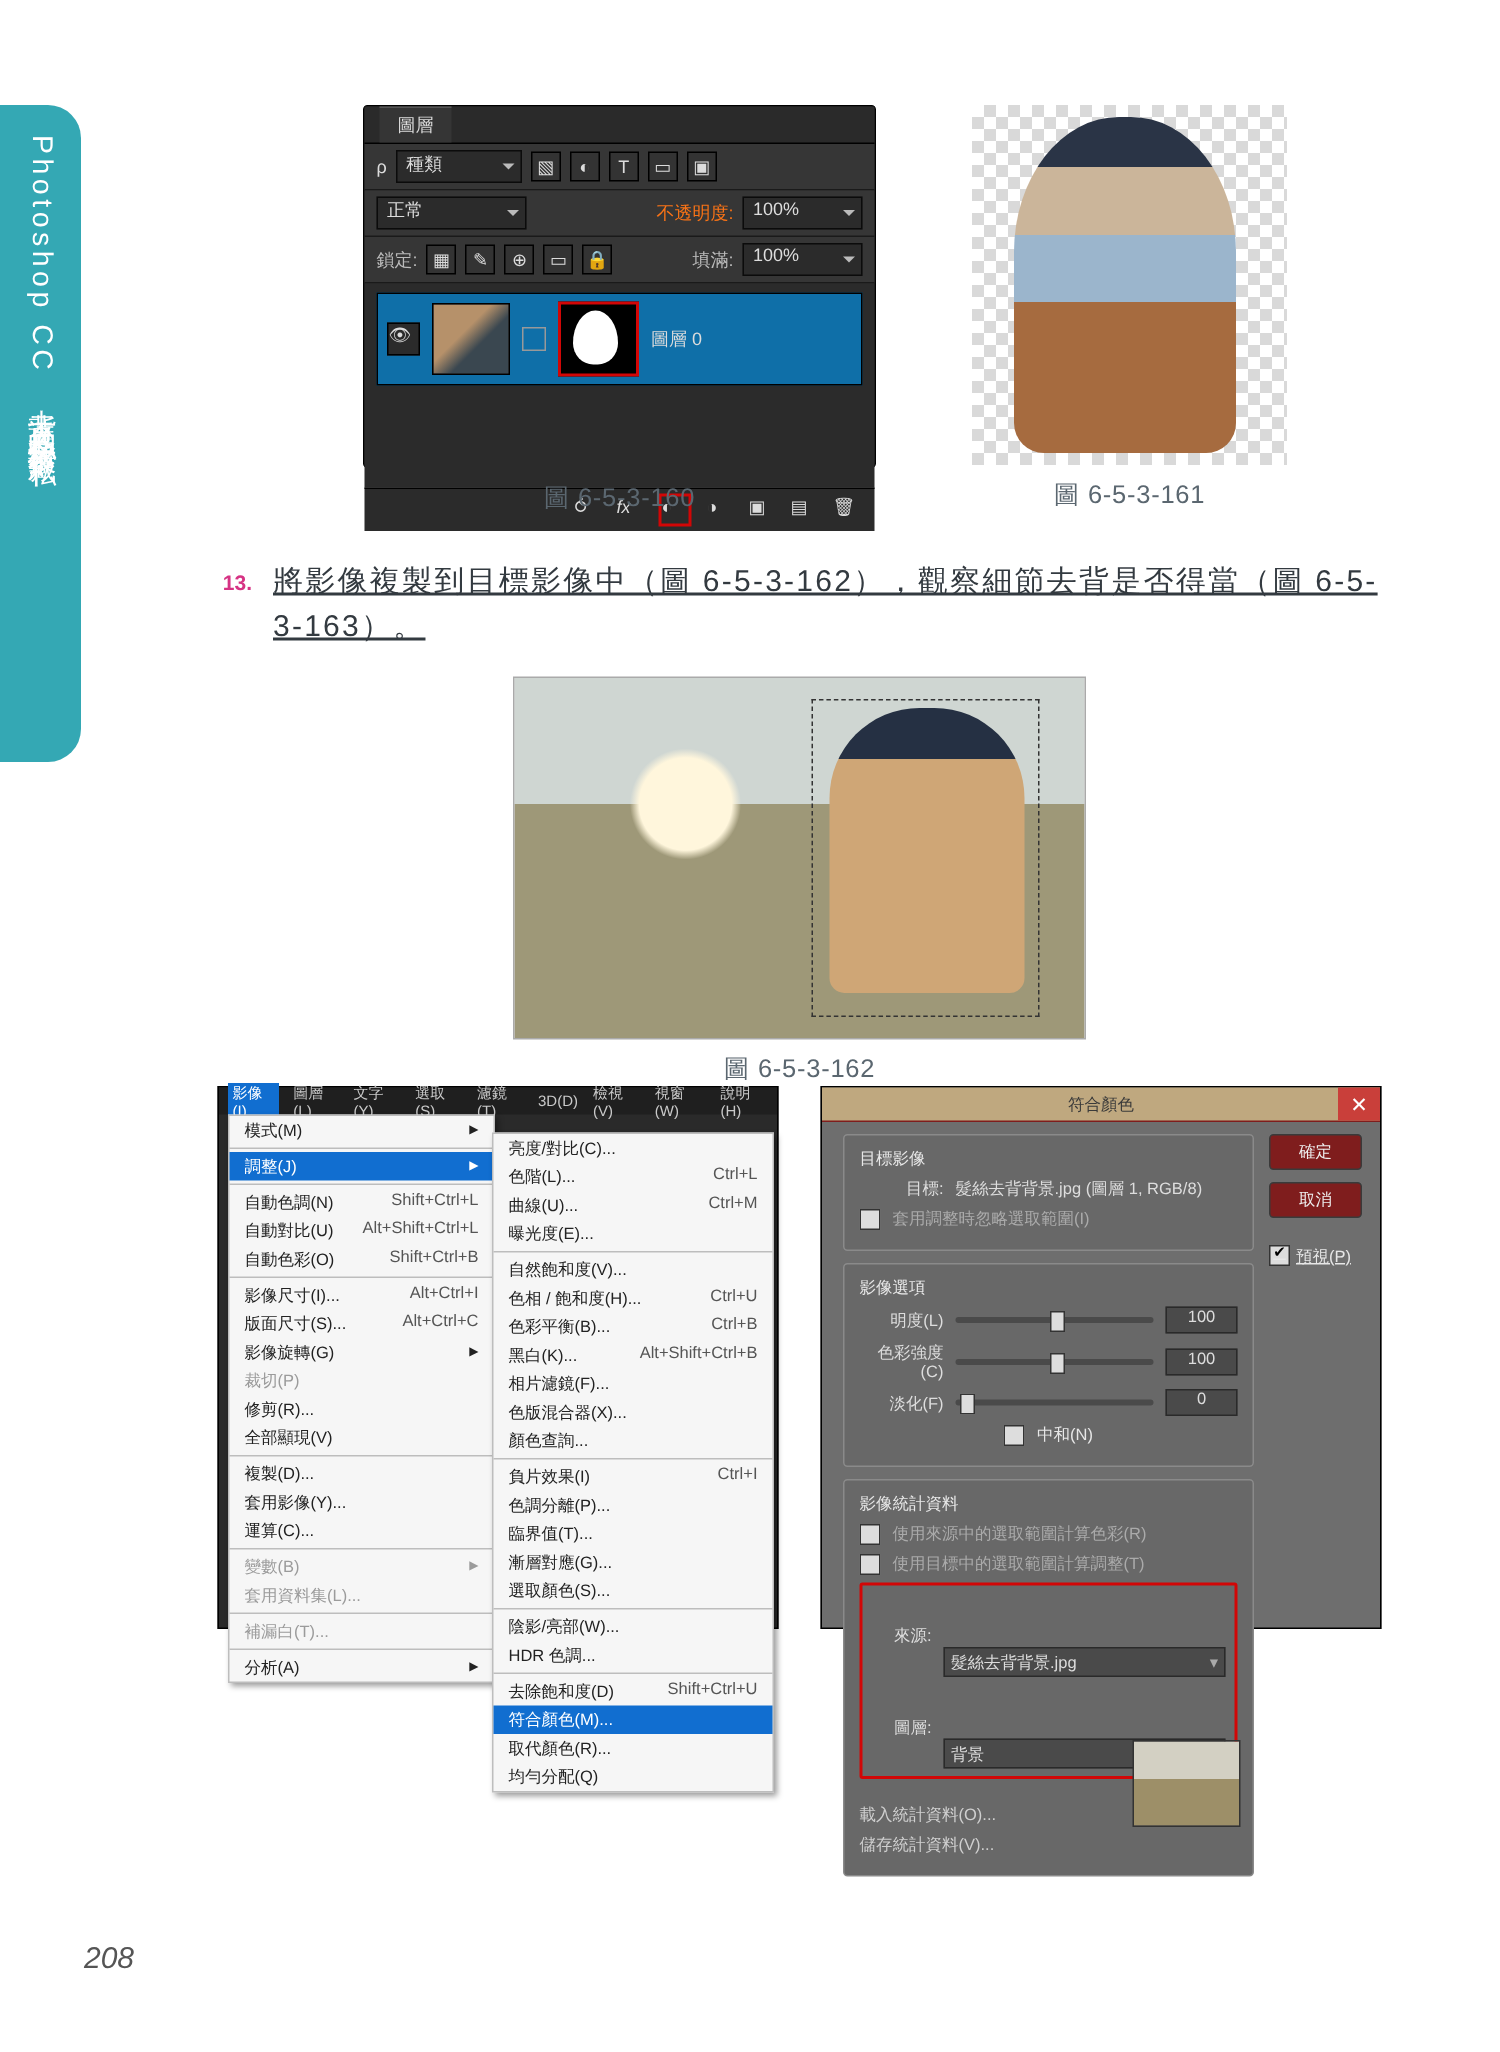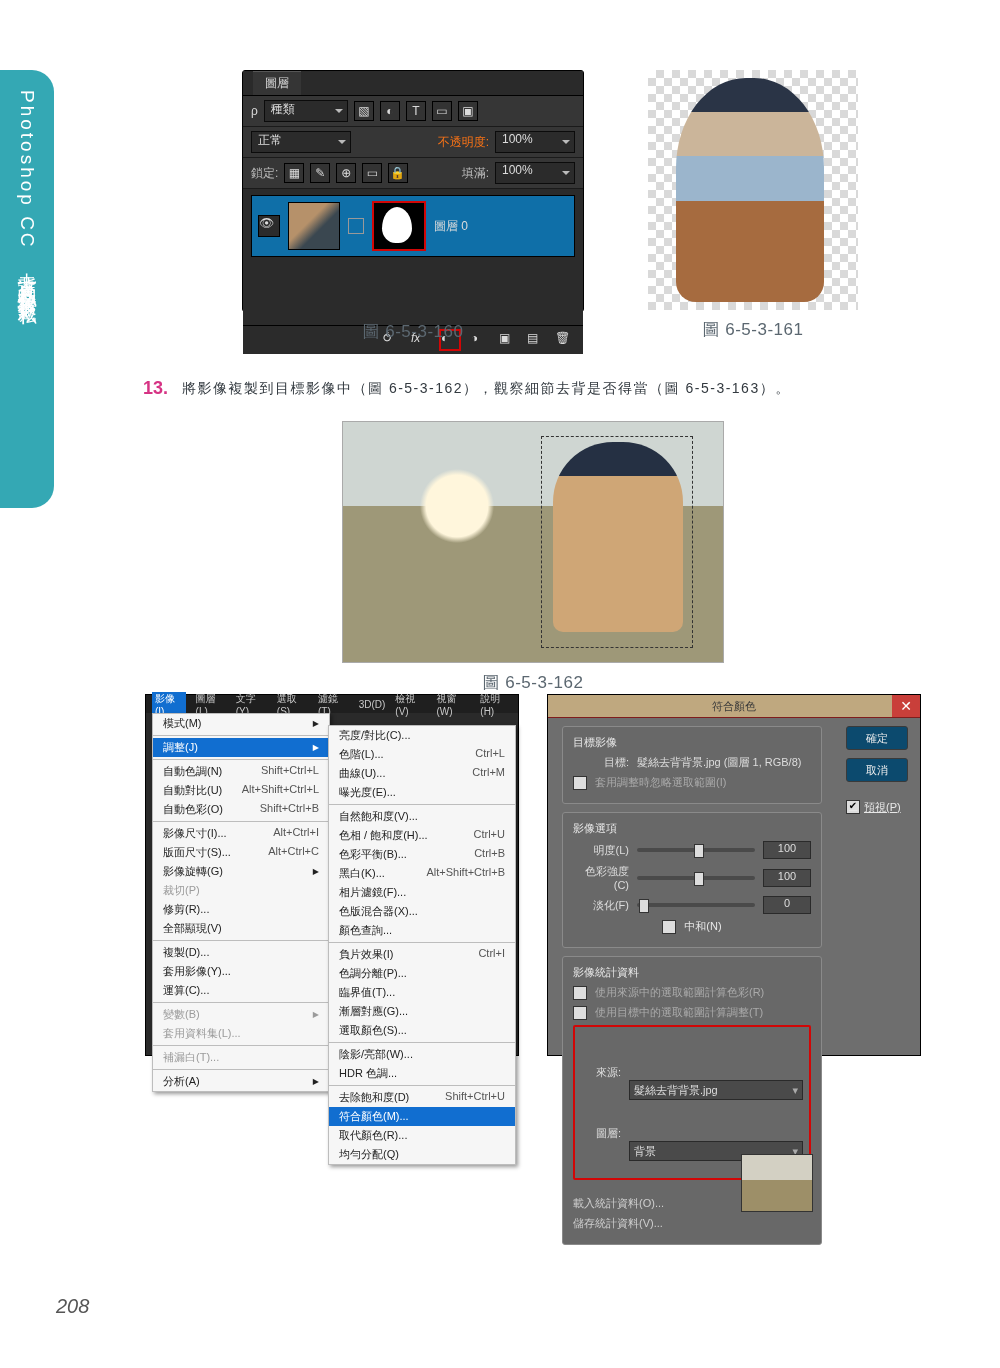--- a/index.html
+++ b/index.html
@@ -13,22 +13,22 @@
   }
   html,body{margin:0;padding:0;background:#fff;font-family:"Heiti TC","Microsoft JhengHei",Arial,sans-serif;color:var(--text);}
   .page{position:relative;width:var(--page-w);height:var(--page-h);margin:0 auto;overflow:hidden;background:#fff;}
   .side-tab{position:absolute;left:0;top:70px;width:54px;height:438px;background:var(--teal);border-top-right-radius:22px;border-bottom-right-radius:22px;}
   .side-tab span{writing-mode:vertical-rl;color:#fff;font-size:19px;letter-spacing:3px;display:block;margin:20px auto 0;}
   .page-number{position:absolute;left:56px;bottom:50px;font-style:italic;font-size:20px;color:#555;}
   .content{position:absolute;left:138px;top:70px;right:72px;}
   .figrow{display:flex;gap:28px;margin-top:0;}
   .caption{color:var(--muted);font-size:17px;text-align:center;margin-top:8px;letter-spacing:.5px;}
   .step{display:flex;gap:14px;margin:30px 0 18px 2px;}
-  .step-num{color:var(--magenta);font-weight:700;font-size:18px;min-width:28px;text-align:right;line-height:30px;}
-  .step-text{font-size:14px;line-height:30px;letter-spacing:1.5px;}
+  .step-num{color:var(--magenta);font-weight:700;font-size:14px;min-width:28px;text-align:right;line-height:30px;}
+  .step-text{font-size:20px;line-height:30px;letter-spacing:1.5px;text-decoration:underline;}
 
   
   .layers-panel{width:340px;height:240px;background:var(--ps-bg);border-radius:3px;color:#dcdcdc;font-size:12px;border:1px solid #000;}
   .lp-tabs{height:24px;border-bottom:1px solid #000;display:flex;align-items:center;padding-left:10px;background:#2a2a2a;}
   .lp-tab{font-size:12px;color:#ddd;padding:3px 12px;border-top:1px solid #555;background:#353535;}
   .lp-row{display:flex;align-items:center;height:30px;padding:0 8px;gap:6px;border-bottom:1px solid #1a1a1a;background:#363636;}
   .lp-select{height:20px;border:1px solid #0b0b0b;background:#2b2b2b;color:#ddd;padding:0 16px 0 6px;font-size:12px;position:relative;}
   .lp-select::after{content:"";position:absolute;right:4px;top:8px;border:4px solid transparent;border-top-color:#bbb;}
   .lp-row .mini{width:18px;height:18px;border:1px solid #000;background:#333;display:flex;align-items:center;justify-content:center;}
   .lp-list{height:124px;background:#2b2b2b;padding:6px 8px;}
@@ -80,35 +80,35 @@
   .menu-sub{position:absolute;left:182px;top:30px;width:186px;background:var(--menu-bg);border:1px solid var(--menu-border);box-shadow:2px 2px 4px rgba(0,0,0,.4);font-size:11px;color:#222;}
   .menu-sub .mi2{display:flex;justify-content:space-between;padding:2px 10px;white-space:nowrap;}
   .menu-sub .mi2.hi{background:var(--menu-hi);color:#fff;}
   .menu-sub hr{border:none;border-top:1px solid var(--menu-border);margin:2px 0;}
   .shc{color:#555;}
 
   
   .match-dialog{width:372px;height:360px;background:var(--dialog-bg);border:1px solid #000;position:relative;color:#e7e7e7;font-size:11px;}
   .dlg-titlebar{height:22px;background:var(--dialog-head);color:#3a3a3a;display:flex;align-items:center;justify-content:center;position:relative;border-bottom:1px solid #7f1d1d;}
   .dlg-close{position:absolute;right:0;top:0;width:28px;height:22px;background:#c93f3a;color:#fff;display:flex;align-items:center;justify-content:center;font-size:14px;}
-  .dlg-body{padding:8px 12px 8px 14px;display:flex;gap:24px;}
+  .dlg-body{padding:8px 12px 8px 14px;display:flex;gap:10px;}
   .dlg-left{flex:1;}
   .dlg-right{width:62px;display:flex;flex-direction:column;gap:8px;}
-  .dlg-btn{height:22px;border:1px solid #3a3a3a;background:#0c4a6e;border-radius:3px;text-align:center;line-height:22px;color:#eee;}
+  .dlg-btn{height:22px;border:1px solid #3a3a3a;background:#7f1d1d;border-radius:3px;text-align:center;line-height:22px;color:#eee;}
   .grp{border:1px solid #8a8a8a;border-radius:3px;padding:8px 10px;margin-bottom:8px;background:#686868;}
   .grp .row{display:flex;align-items:center;gap:8px;margin:5px 0;}
   .grp .lab{width:56px;text-align:right;color:#ddd;}
   .numbox{width:46px;height:16px;background:#4a4a4a;border:1px solid #2a2a2a;color:#ddd;text-align:center;font-size:11px;}
   .slider{flex:1;height:4px;background:#4a4a4a;border-radius:2px;position:relative;}
   .slider .knob{position:absolute;top:-4px;width:8px;height:12px;background:#ddd;border:1px solid #333;}
   .chk{width:12px;height:12px;border:1px solid #333;background:#ddd;display:inline-block;vertical-align:middle;}
   .chk.on::after{content:"✔";font-size:10px;color:#000;display:block;text-align:center;line-height:10px;}
   .dropdown{flex:1;height:18px;background:#4a4a4a;border:1px solid #2a2a2a;color:#ddd;padding:0 4px;display:flex;align-items:center;justify-content:space-between;margin-top:36px;}
   .dropdown::after{content:"▾";color:#aaa;}
-  .red-hl{border:2px solid #d20606;padding:12px 6px;border-radius:2px;}
+  .red-hl{border:2px solid #d20606;padding:0 6px;border-radius:2px;}
   .stat-thumb{width:70px;height:56px;background:linear-gradient(180deg,#d3d0c3 0 45%,#9d8f68 45% 100%);border:1px solid #333;}
 </style>
 </head>
 <body>
 
 <div class="page">
 
   <div class="side-tab">
     <span>Photoshop CC 去背達人的私房秘技不藏私</span>
   </div>

